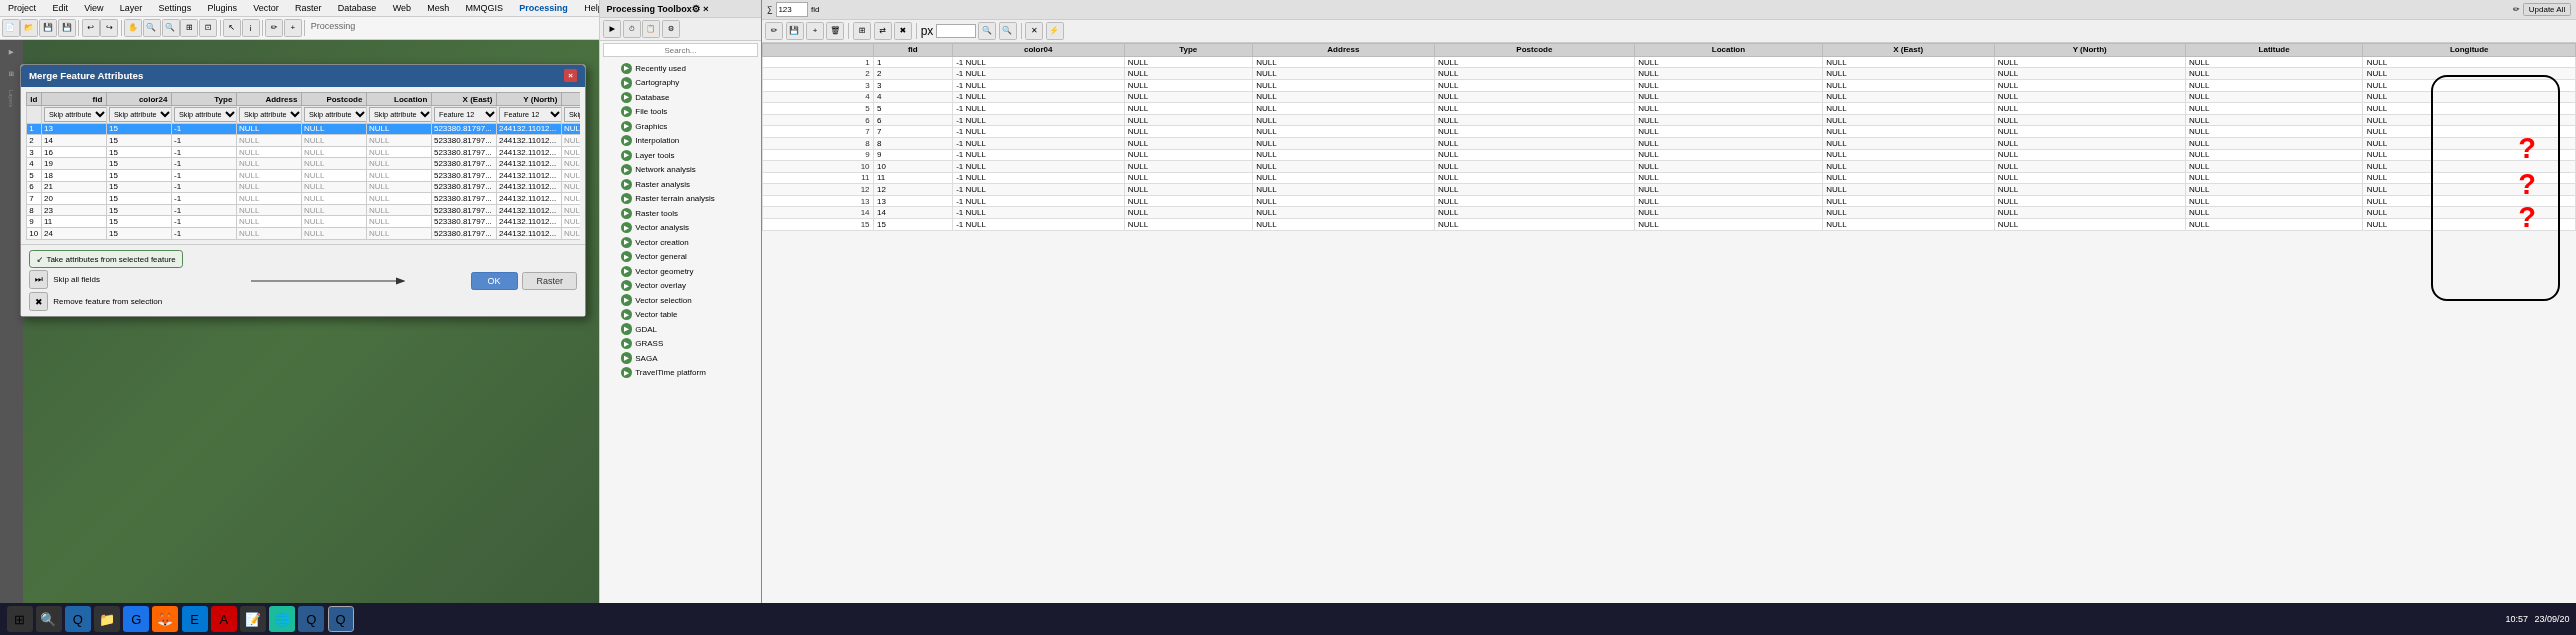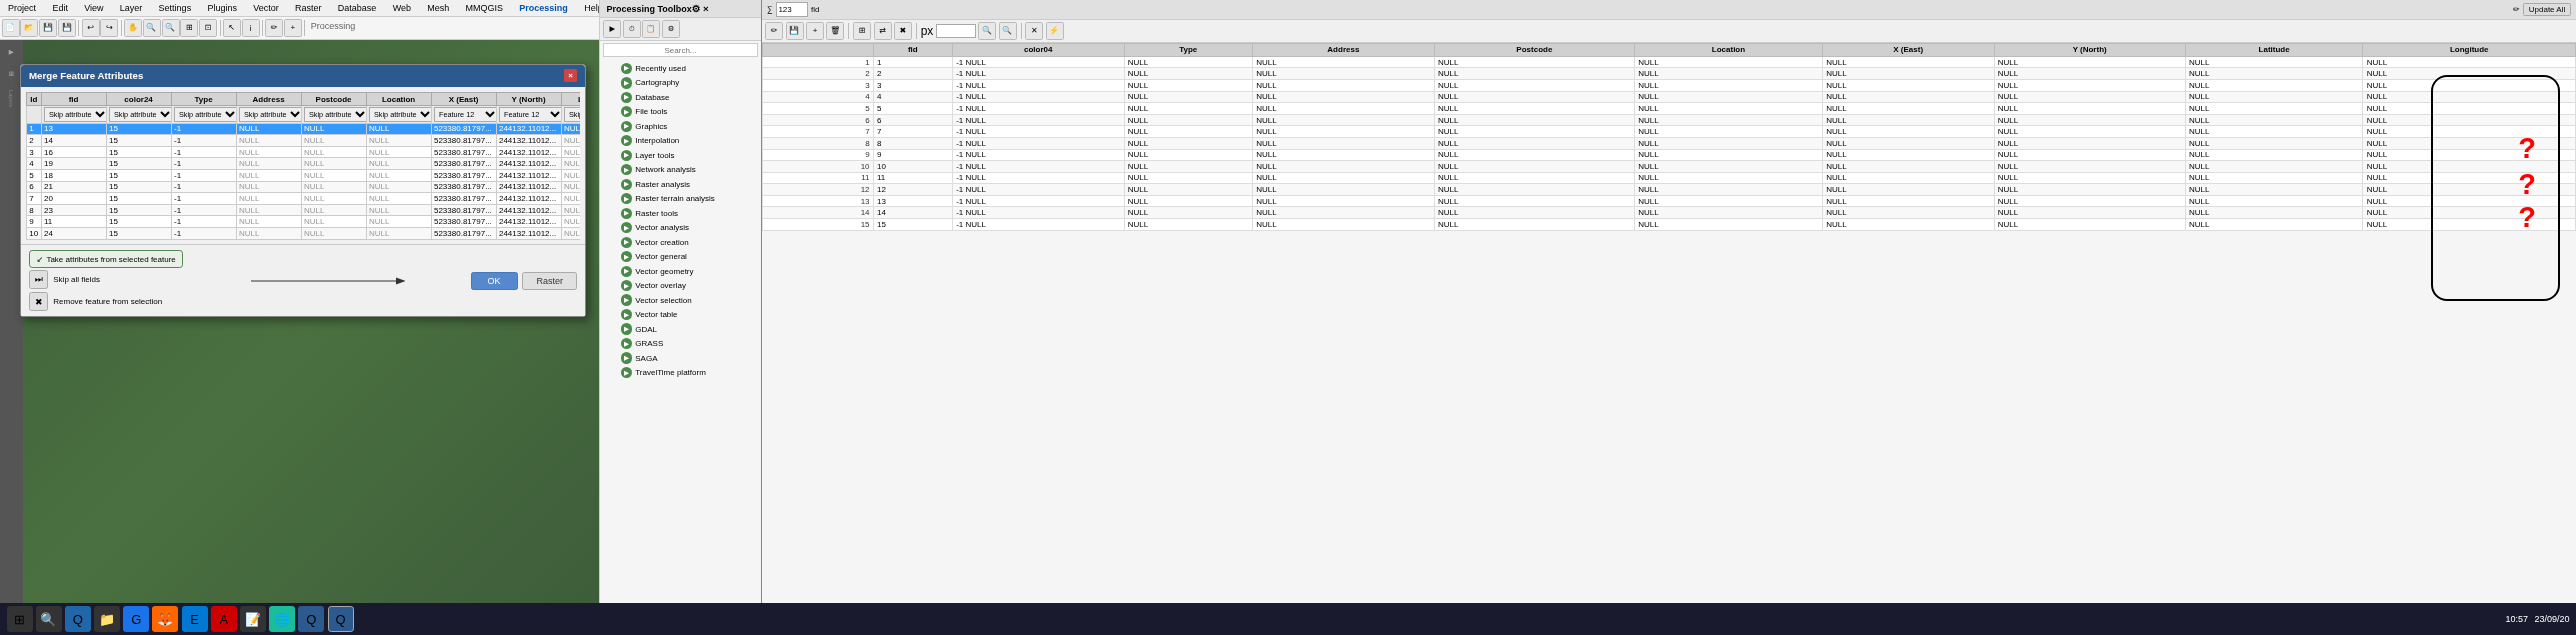--- a/index.html
+++ b/index.html
@@ -164,21 +164,21 @@
     .attr-table {
       width: 100%;
       border-collapse: collapse;
       font-size: 8px;
       background: white;
     }
     .attr-table th {
       background: #d4d4d4;
       border: 0.8px solid #aaa;
       padding: 1.6px 3.2px;
-      text-align: center;
+      text-align: right;
       font-weight: bold;
       white-space: nowrap;
     }
     .attr-table td {
       border: 0.8px solid #ccc;
       padding: 0.8px 2.4px;
       white-space: nowrap;
       overflow: hidden;
       max-width: 65px;
     }

